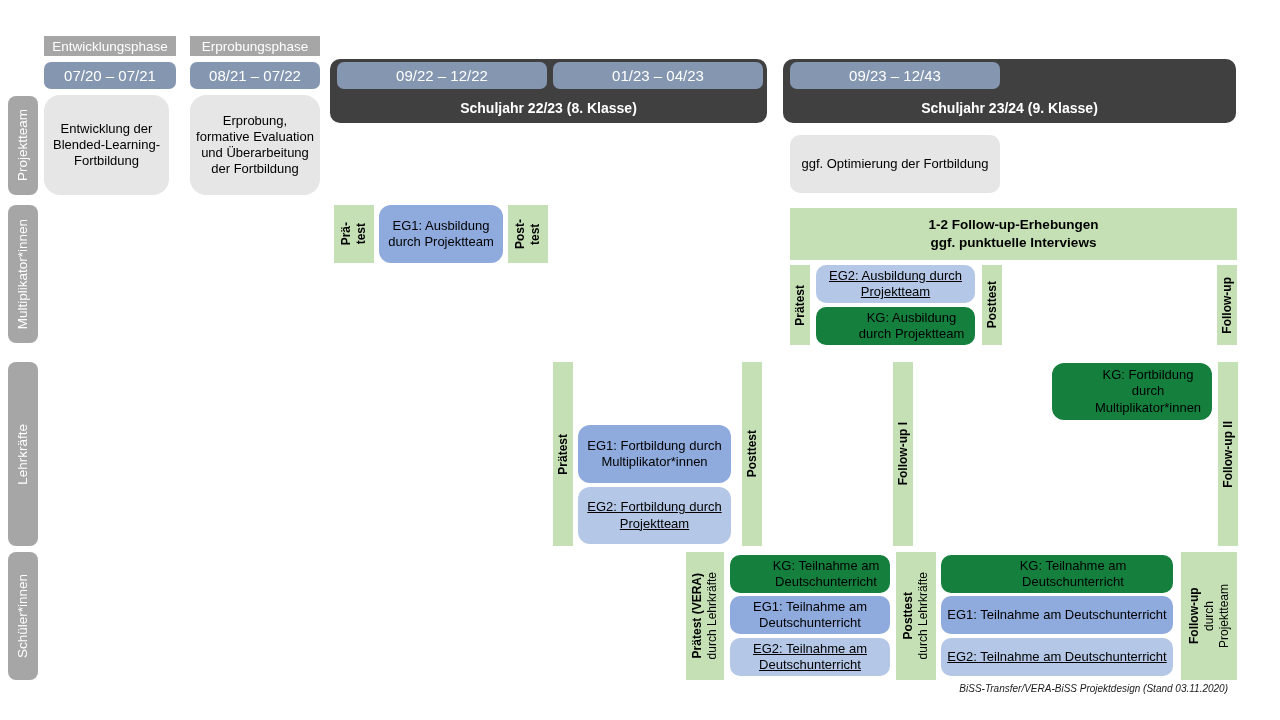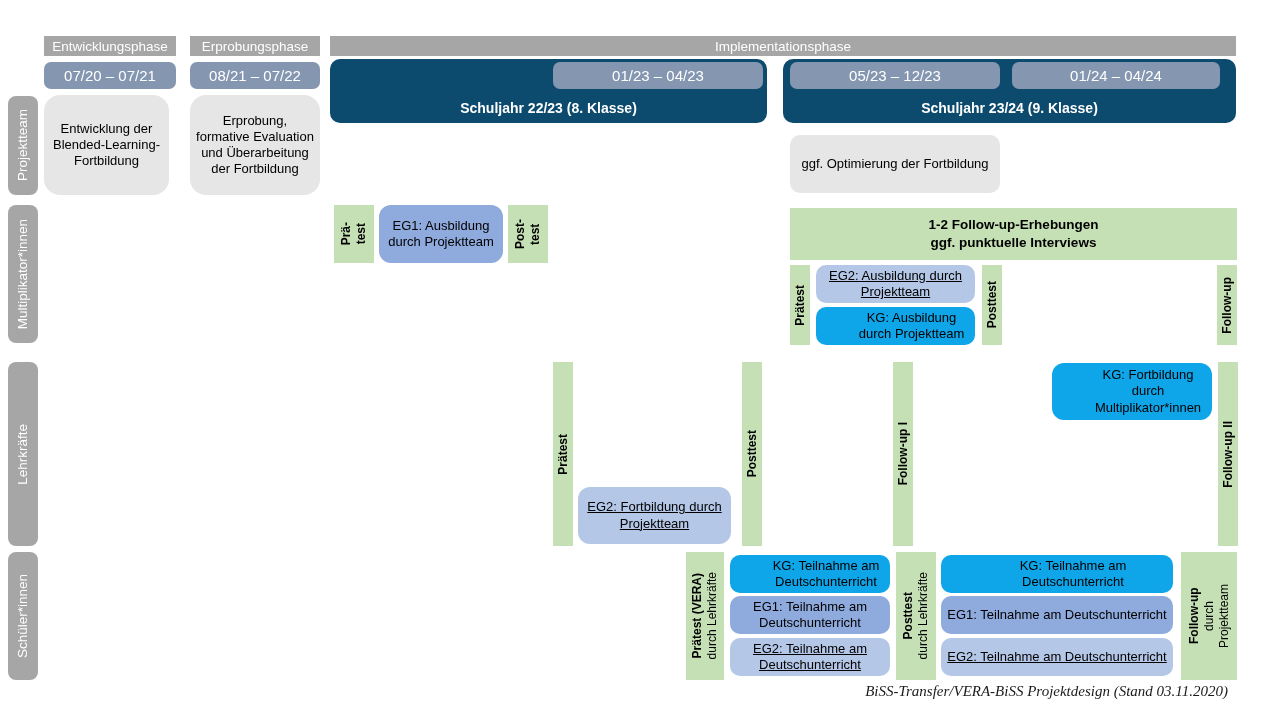--- a/index.html
+++ b/index.html
@@ -5,58 +5,57 @@
   * { margin:0; padding:0; box-sizing:border-box; }
   html,body { background:#ffffff; }
   body { font-family:"Liberation Sans", sans-serif; color:#000; }
   .slide { position:relative; width:1280px; height:720px; background:#fff; overflow:hidden; }
   .abs { position:absolute; }
 
   .phase-hdr { background:#A6A6A6; color:#fff; font-size:13.5px;
                display:flex; align-items:center; justify-content:center; }
   .datebar { background:#8496B0; color:#fff; font-size:15px; border-radius:7px;
              display:flex; align-items:center; justify-content:center; }
-  .yearband { background:#0c4a6e; color:#fff; font-weight:bold; font-size:14px;
+  .yearband { background:#404040; color:#fff; font-weight:bold; font-size:14px;
               border-radius:10px; display:flex; align-items:flex-end; justify-content:center;
               padding-bottom:7px; }
   .rowlabel { background:#A6A6A6; color:#fff; font-size:13.5px; border-radius:8px;
               display:flex; align-items:center; justify-content:center; }
   .box { border-radius:14px; display:flex; align-items:center; justify-content:center;
          text-align:center; font-size:13px; line-height:1.25; padding:4px 6px; }
   .lgray { background:#E7E6E6; }
-  .kg    { background:#0ea5e9;padding-left:38px; }
+  .kg    { background:#15803d;padding-left:38px; }
   .eg1   { background:#8FAADC; }
   .eg2   { background:#B4C7E7;text-decoration:underline; }
   .vgreen { background:#C5E0B4; display:flex; align-items:center; justify-content:center;
             font-weight:bold; font-size:12px; text-align:center; }
   .vtext { writing-mode:vertical-rl; transform:rotate(180deg); line-height:1.25; }
   .vtext div { text-align:center; }
   .sub { font-weight:normal; }
   .ghead { background:#C5E0B4; display:flex; flex-direction:column; align-items:center;
            justify-content:center; font-weight:bold; font-size:13.5px; line-height:1.35;
            text-align:center; }
-  .caption { font-style:italic; font-size:15px; color:#1a1a1a; white-space:nowrap;font-family:Liberation Serif, serif; }
+  .caption { font-style:italic; font-size:10px; color:#1a1a1a; white-space:nowrap; }
 </style>
 </head>
 <body>
 
 <div class="slide">
 
   <div class="abs phase-hdr" style="left:44px;top:36px;width:132px;height:20px">Entwicklungsphase</div>
   <div class="abs phase-hdr" style="left:190px;top:36px;width:130px;height:20px">Erprobungsphase</div>
-  <div class="abs phase-hdr" style="left:330px;top:36px;width:906px;height:20px">Implementationsphase</div>
 
   <div class="abs yearband" style="left:330px;top:59px;width:437px;height:64px">Schuljahr 22/23 (8. Klasse)</div>
   <div class="abs yearband" style="left:783px;top:59px;width:453px;height:64px">Schuljahr 23/24 (9. Klasse)</div>
 
   <div class="abs datebar" style="left:44px;top:62px;width:132px;height:27px">07/20 – 07/21</div>
   <div class="abs datebar" style="left:190px;top:62px;width:130px;height:27px">08/21 – 07/22</div>
+  <div class="abs datebar" style="left:337px;top:62px;width:210px;height:27px">09/22 – 12/22</div>
   <div class="abs datebar" style="left:553px;top:62px;width:210px;height:27px">01/23 – 04/23</div>
-  <div class="abs datebar" style="left:790px;top:62px;width:210px;height:27px">05/23 – 12/23</div>
-  <div class="abs datebar" style="left:1012px;top:62px;width:208px;height:27px">01/24 – 04/24</div>
+  <div class="abs datebar" style="left:790px;top:62px;width:210px;height:27px">09/23 – 12/43</div>
 
   <div class="abs rowlabel" style="left:8px;top:96px;width:30px;height:99px">
     <span class="vtext">Projektteam</span>
   </div>
   <div class="abs rowlabel" style="left:8px;top:205px;width:30px;height:138px">
     <span class="vtext">Multiplikator*innen</span>
   </div>
   <div class="abs rowlabel" style="left:8px;top:362px;width:30px;height:184px">
     <span class="vtext">Lehrkräfte</span>
   </div>
@@ -93,20 +92,21 @@
   <div class="abs vgreen" style="left:982px;top:265px;width:20px;height:80px">
     <span class="vtext">Posttest</span>
   </div>
   <div class="abs vgreen" style="left:1217px;top:265px;width:20px;height:80px">
     <span class="vtext">Follow-up</span>
   </div>
 
   <div class="abs vgreen" style="left:553px;top:362px;width:20px;height:184px">
     <span class="vtext">Prätest</span>
   </div>
+  <div class="abs box eg1" style="left:578px;top:425px;width:153px;height:58px;border-radius:12px">EG1: Fortbildung durch Multiplikator*innen</div>
   <div class="abs box eg2" style="left:578px;top:487px;width:153px;height:57px;border-radius:12px">EG2: Fortbildung durch Projektteam</div>
   <div class="abs vgreen" style="left:742px;top:362px;width:20px;height:184px">
     <span class="vtext">Posttest</span>
   </div>
   <div class="abs vgreen" style="left:893px;top:362px;width:20px;height:184px">
     <span class="vtext">Follow-up I</span>
   </div>
   <div class="abs box kg" style="left:1052px;top:363px;width:160px;height:57px;border-radius:12px">KG: Fortbildung durch Multiplikator*innen</div>
   <div class="abs vgreen" style="left:1218px;top:362px;width:20px;height:184px">
     <span class="vtext">Follow-up II</span>

